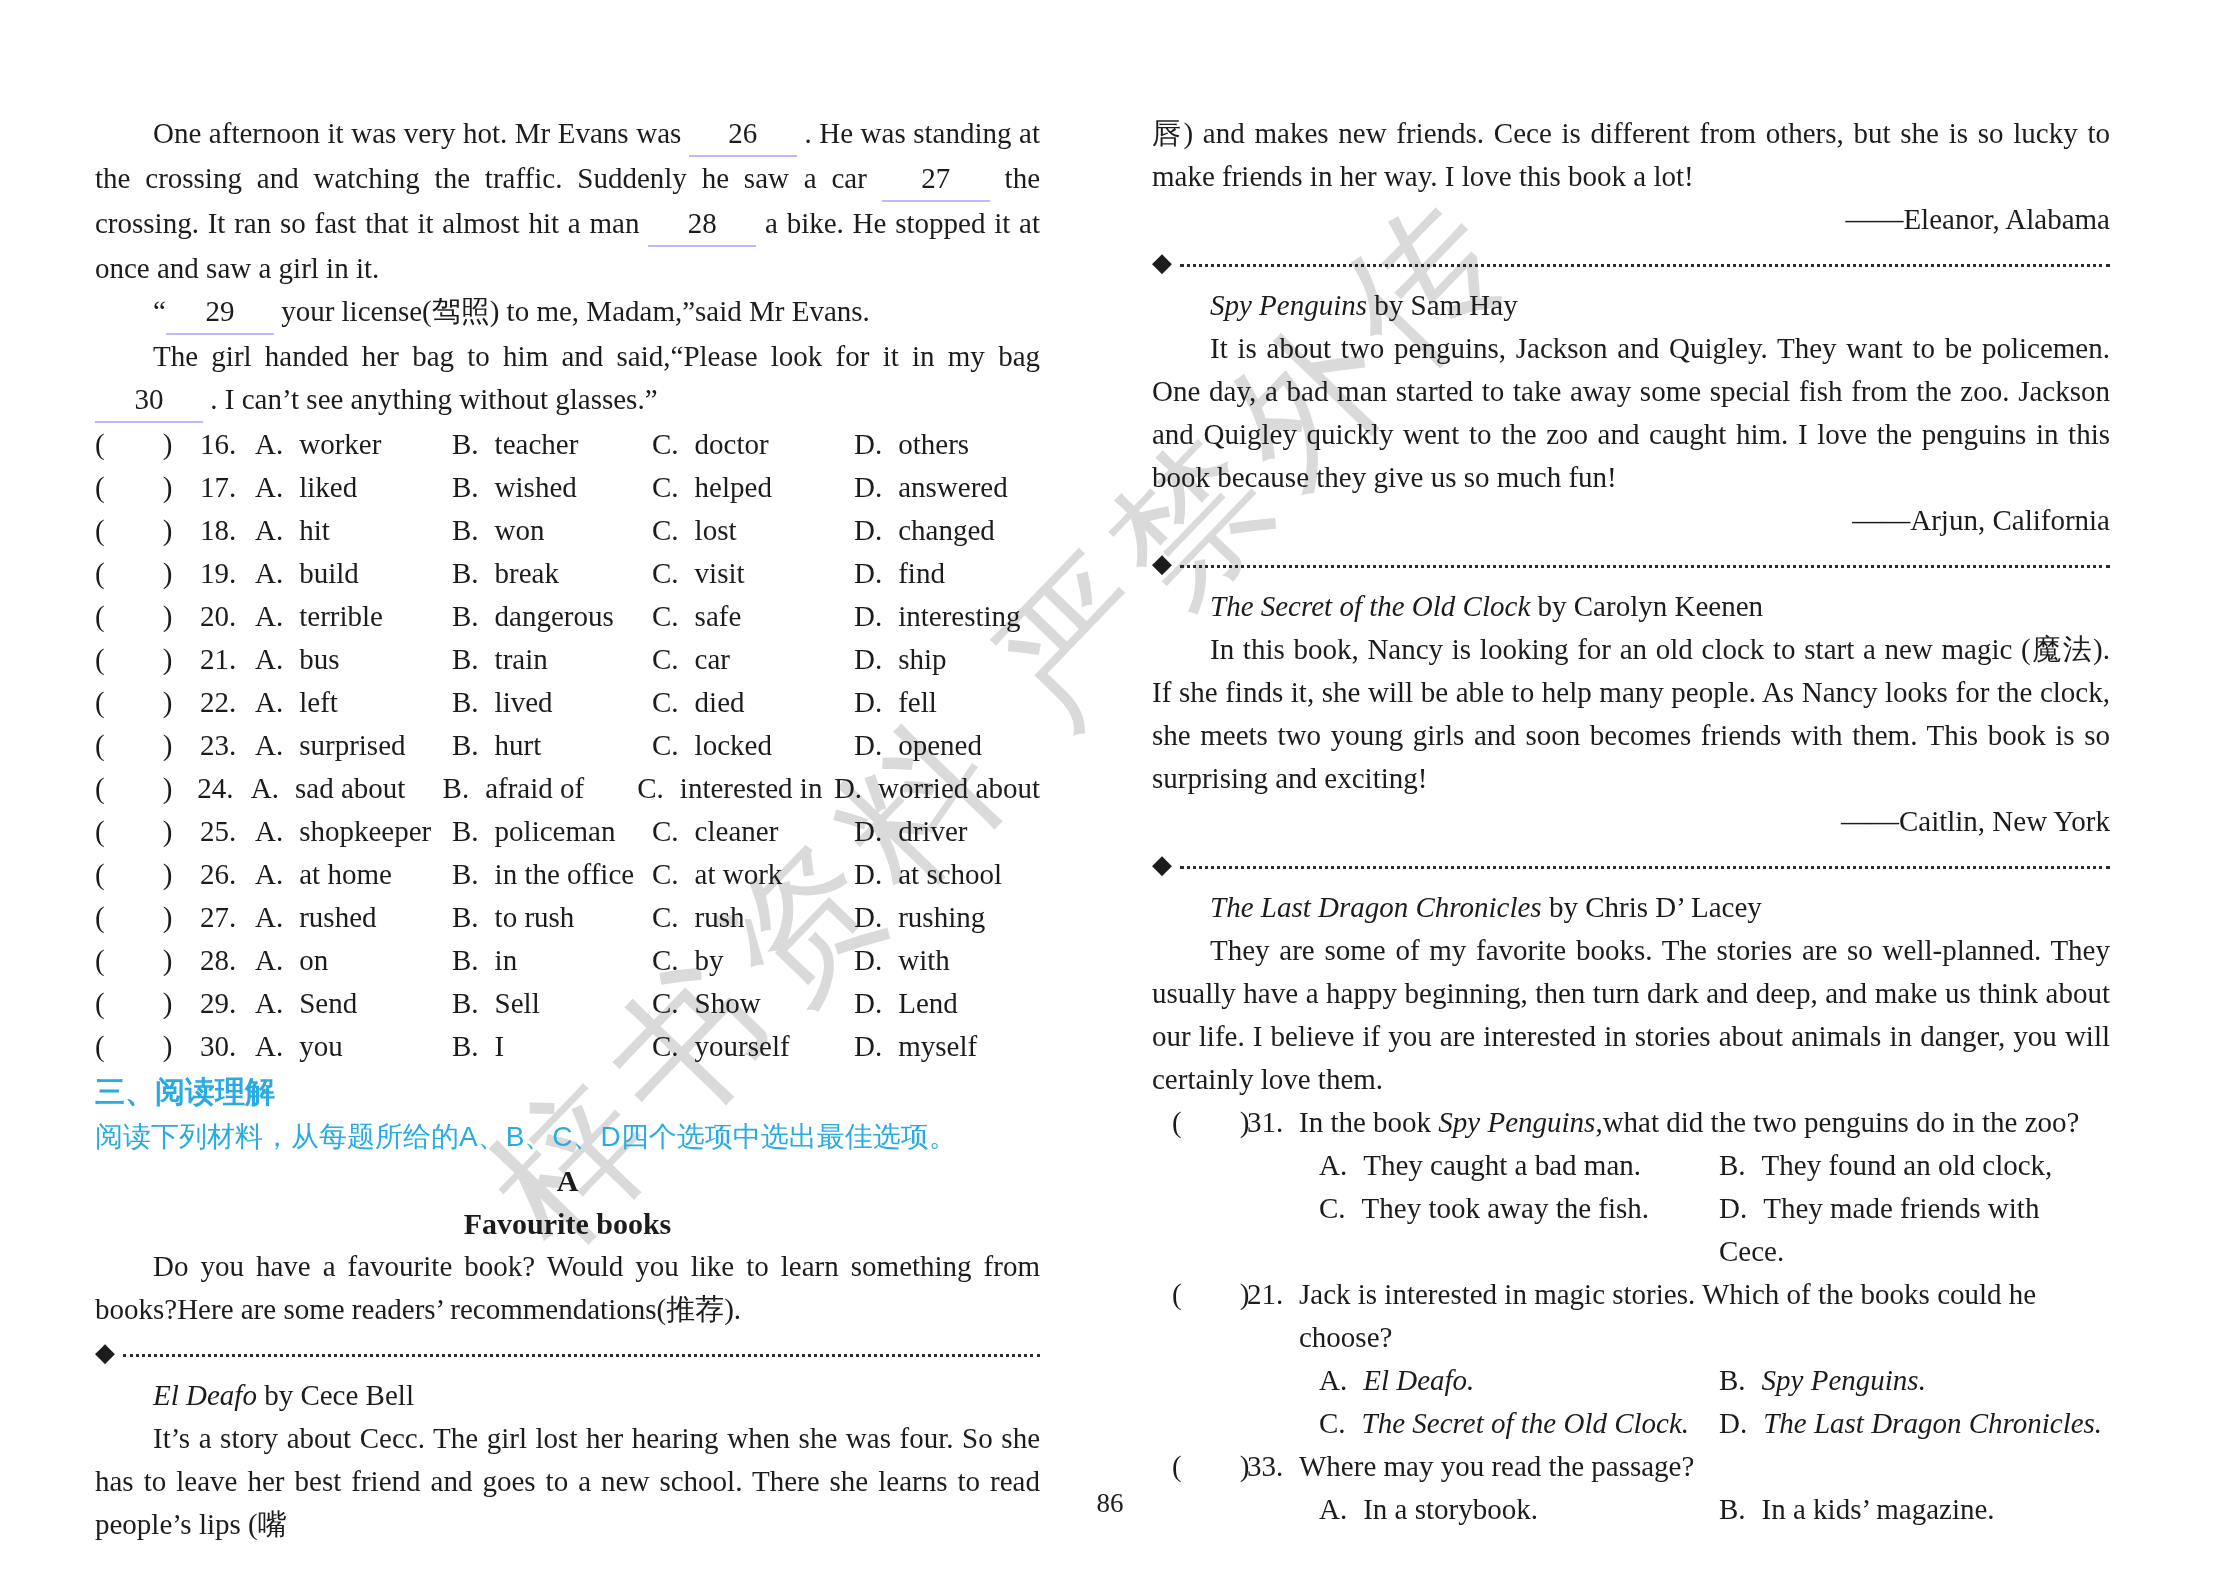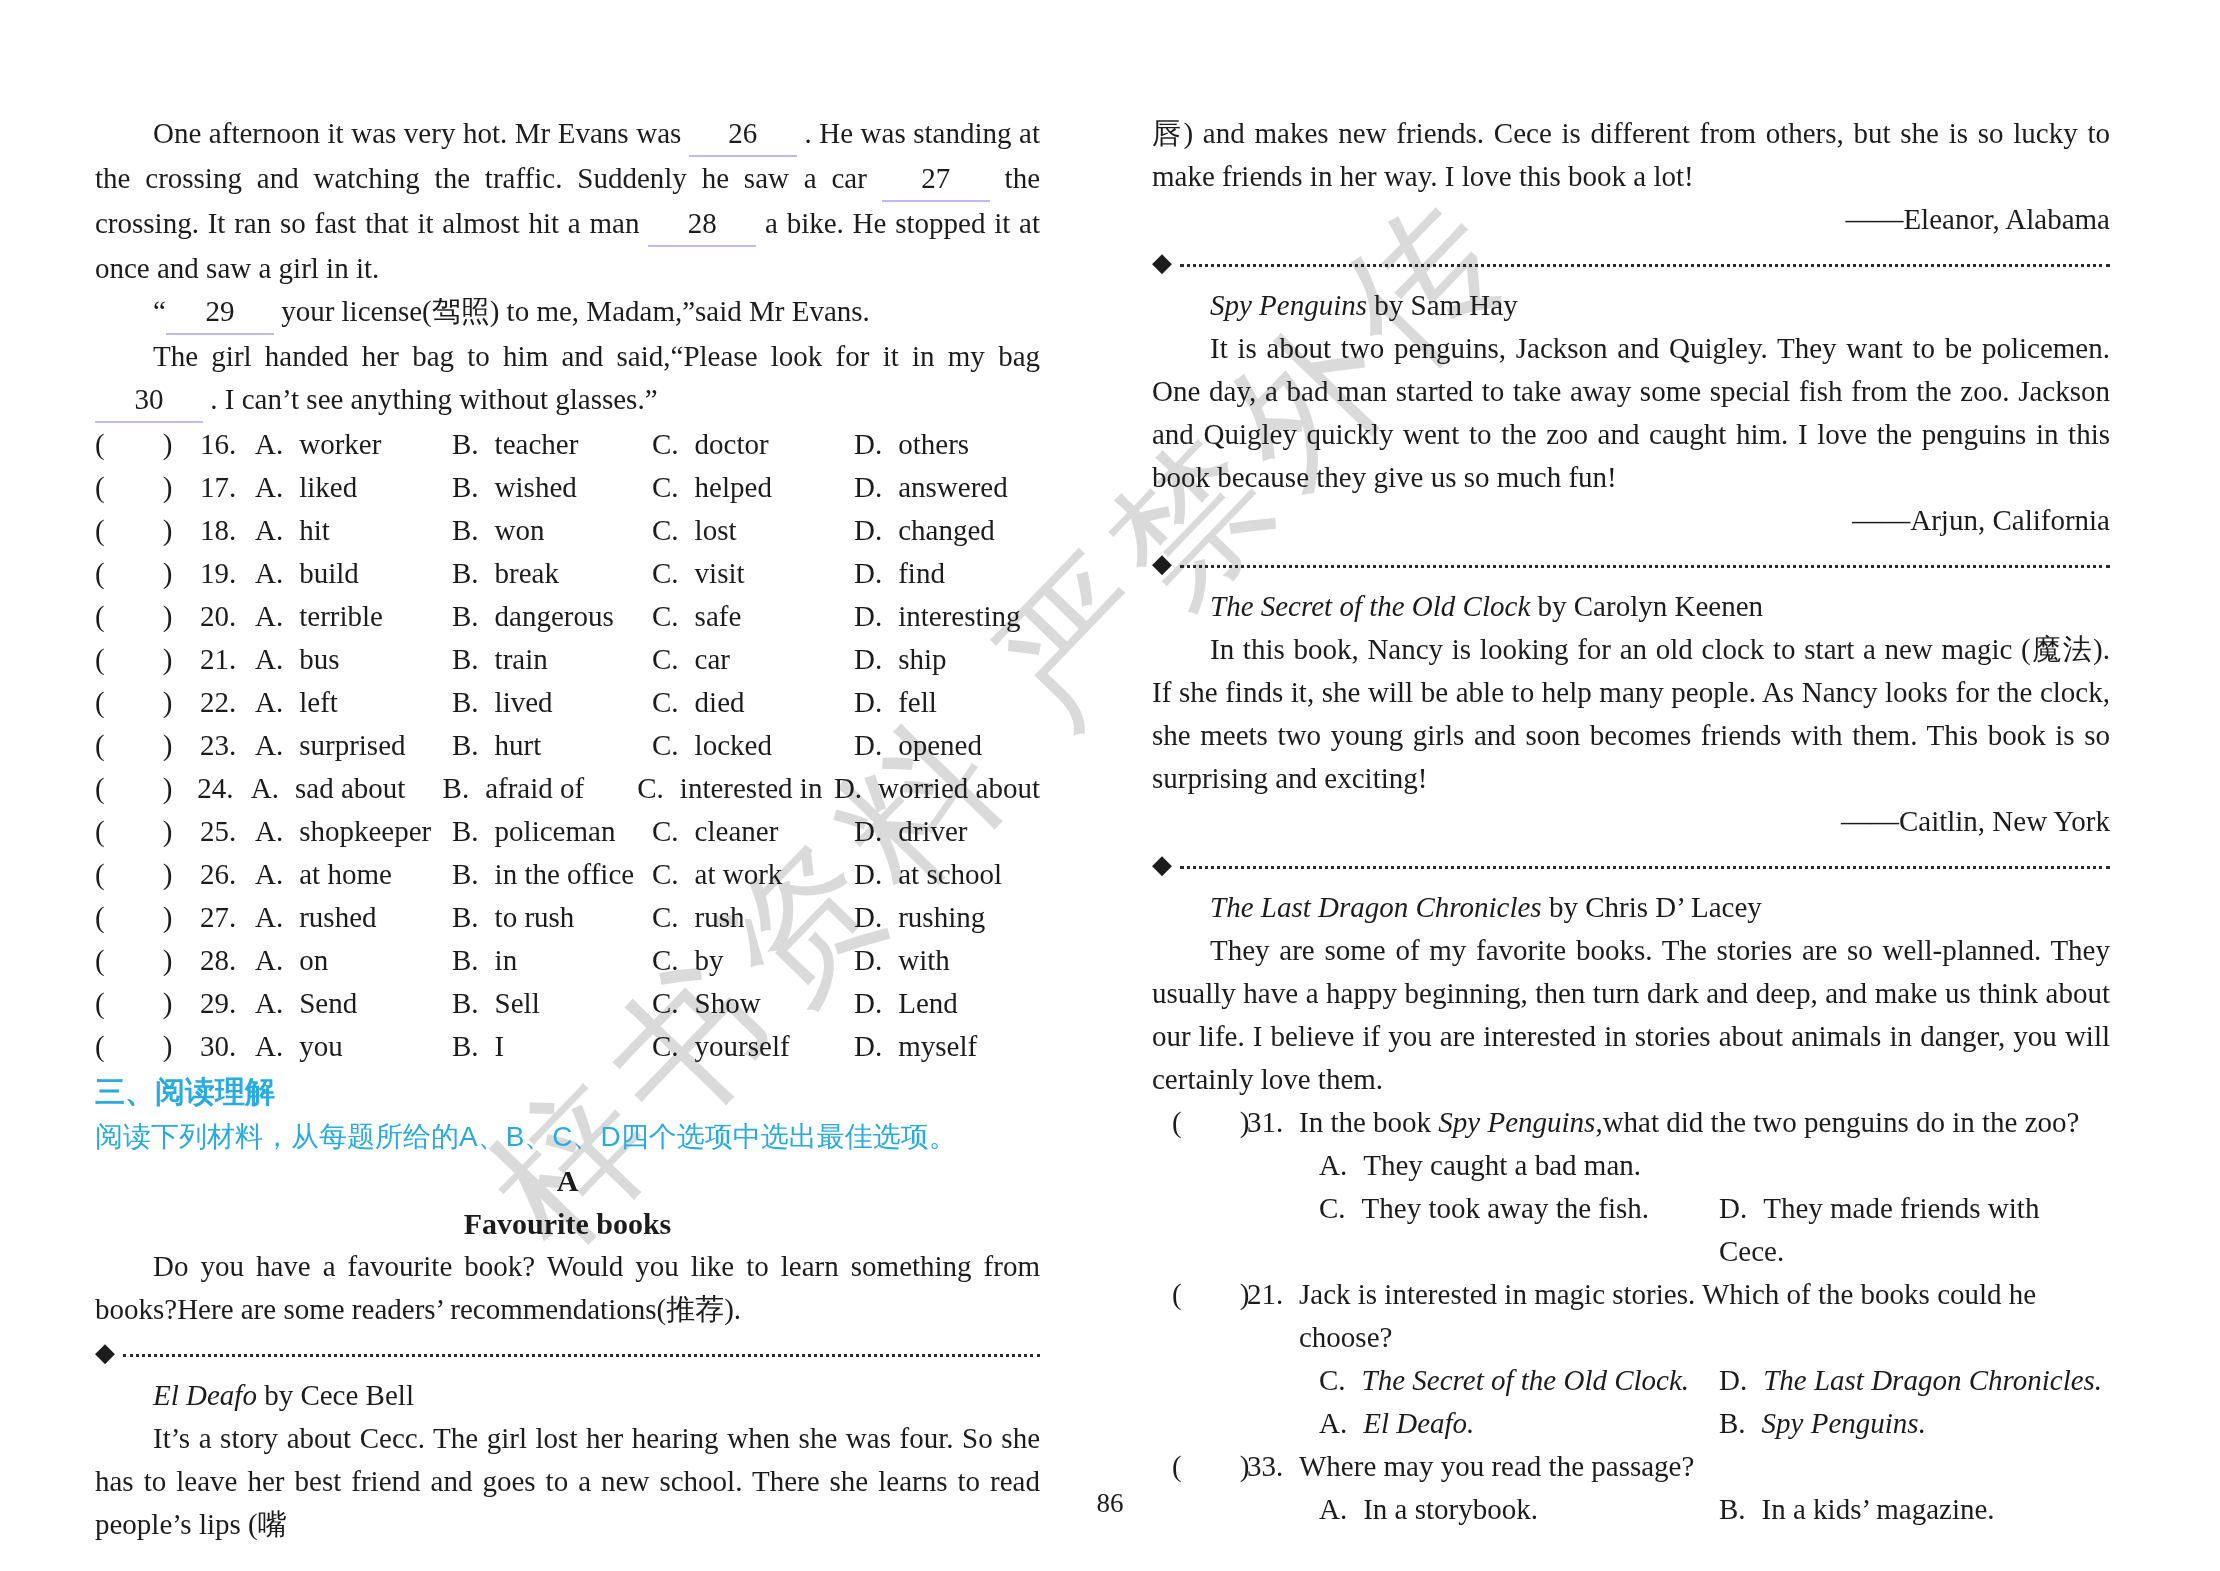--- a/index.html
+++ b/index.html
@@ -252,37 +252,38 @@
           <p class="para indent">They are some of my favorite books. The stories are so well-planned. They usually have a happy beginning, then turn dark and deep, and make us think about our life. I believe if you are interested in stories about animals in danger, you will certainly love them.</p>
         </div>
       <div id="questions">
           <div class="q-stem-row">
             <span class="q-paren">(  )</span>
             <span class="q-num">31.</span>
             <span class="q-stem">In the book <i>Spy Penguins</i>,what did the two penguins do in the zoo?</span>
           </div>
           <div class="q-opts">
             <span class="q-opt1"><span class="ol">A.</span><span>They caught a bad man.</span></span>
+            <span class="q-opt2"><span class="ol">B.</span><span>They found an old clock,</span></span>
           </div>
           <div class="q-opts">
             <span class="q-opt1"><span class="ol">C.</span><span>They took away the fish.</span></span>
             <span class="q-opt2"><span class="ol">D.</span><span>They made friends with Cece.</span></span>
           </div>
           <div class="q-stem-row">
             <span class="q-paren">(  )</span>
             <span class="q-num">21.</span>
             <span class="q-stem">Jack is interested in magic stories. Which of the books could he choose?</span>
           </div>
           <div class="q-opts">
+            <span class="q-opt1"><span class="ol">A.</span><i>El Deafo.</i></span>
+            <span class="q-opt2"><span class="ol">B.</span><i>Spy Penguins.</i></span>
+          </div>
+          <div class="q-opts">
             <span class="q-opt1"><span class="ol">C.</span><i>The Secret of the Old Clock.</i></span>
             <span class="q-opt2"><span class="ol">D.</span><i>The Last Dragon Chronicles.</i></span>
-          </div>
-          <div class="q-opts">
-            <span class="q-opt1"><span class="ol">A.</span><i>El Deafo.</i></span>
-            <span class="q-opt2"><span class="ol">B.</span><i>Spy Penguins.</i></span>
           </div>
           <div class="q-stem-row">
             <span class="q-paren">(  )</span>
             <span class="q-num">33.</span>
             <span class="q-stem">Where may you read the passage?</span>
           </div>
           <div class="q-opts">
             <span class="q-opt1"><span class="ol">A.</span><span>In a storybook.</span></span>
             <span class="q-opt2"><span class="ol">B.</span><span>In a kids’ magazine.</span></span>
           </div>

